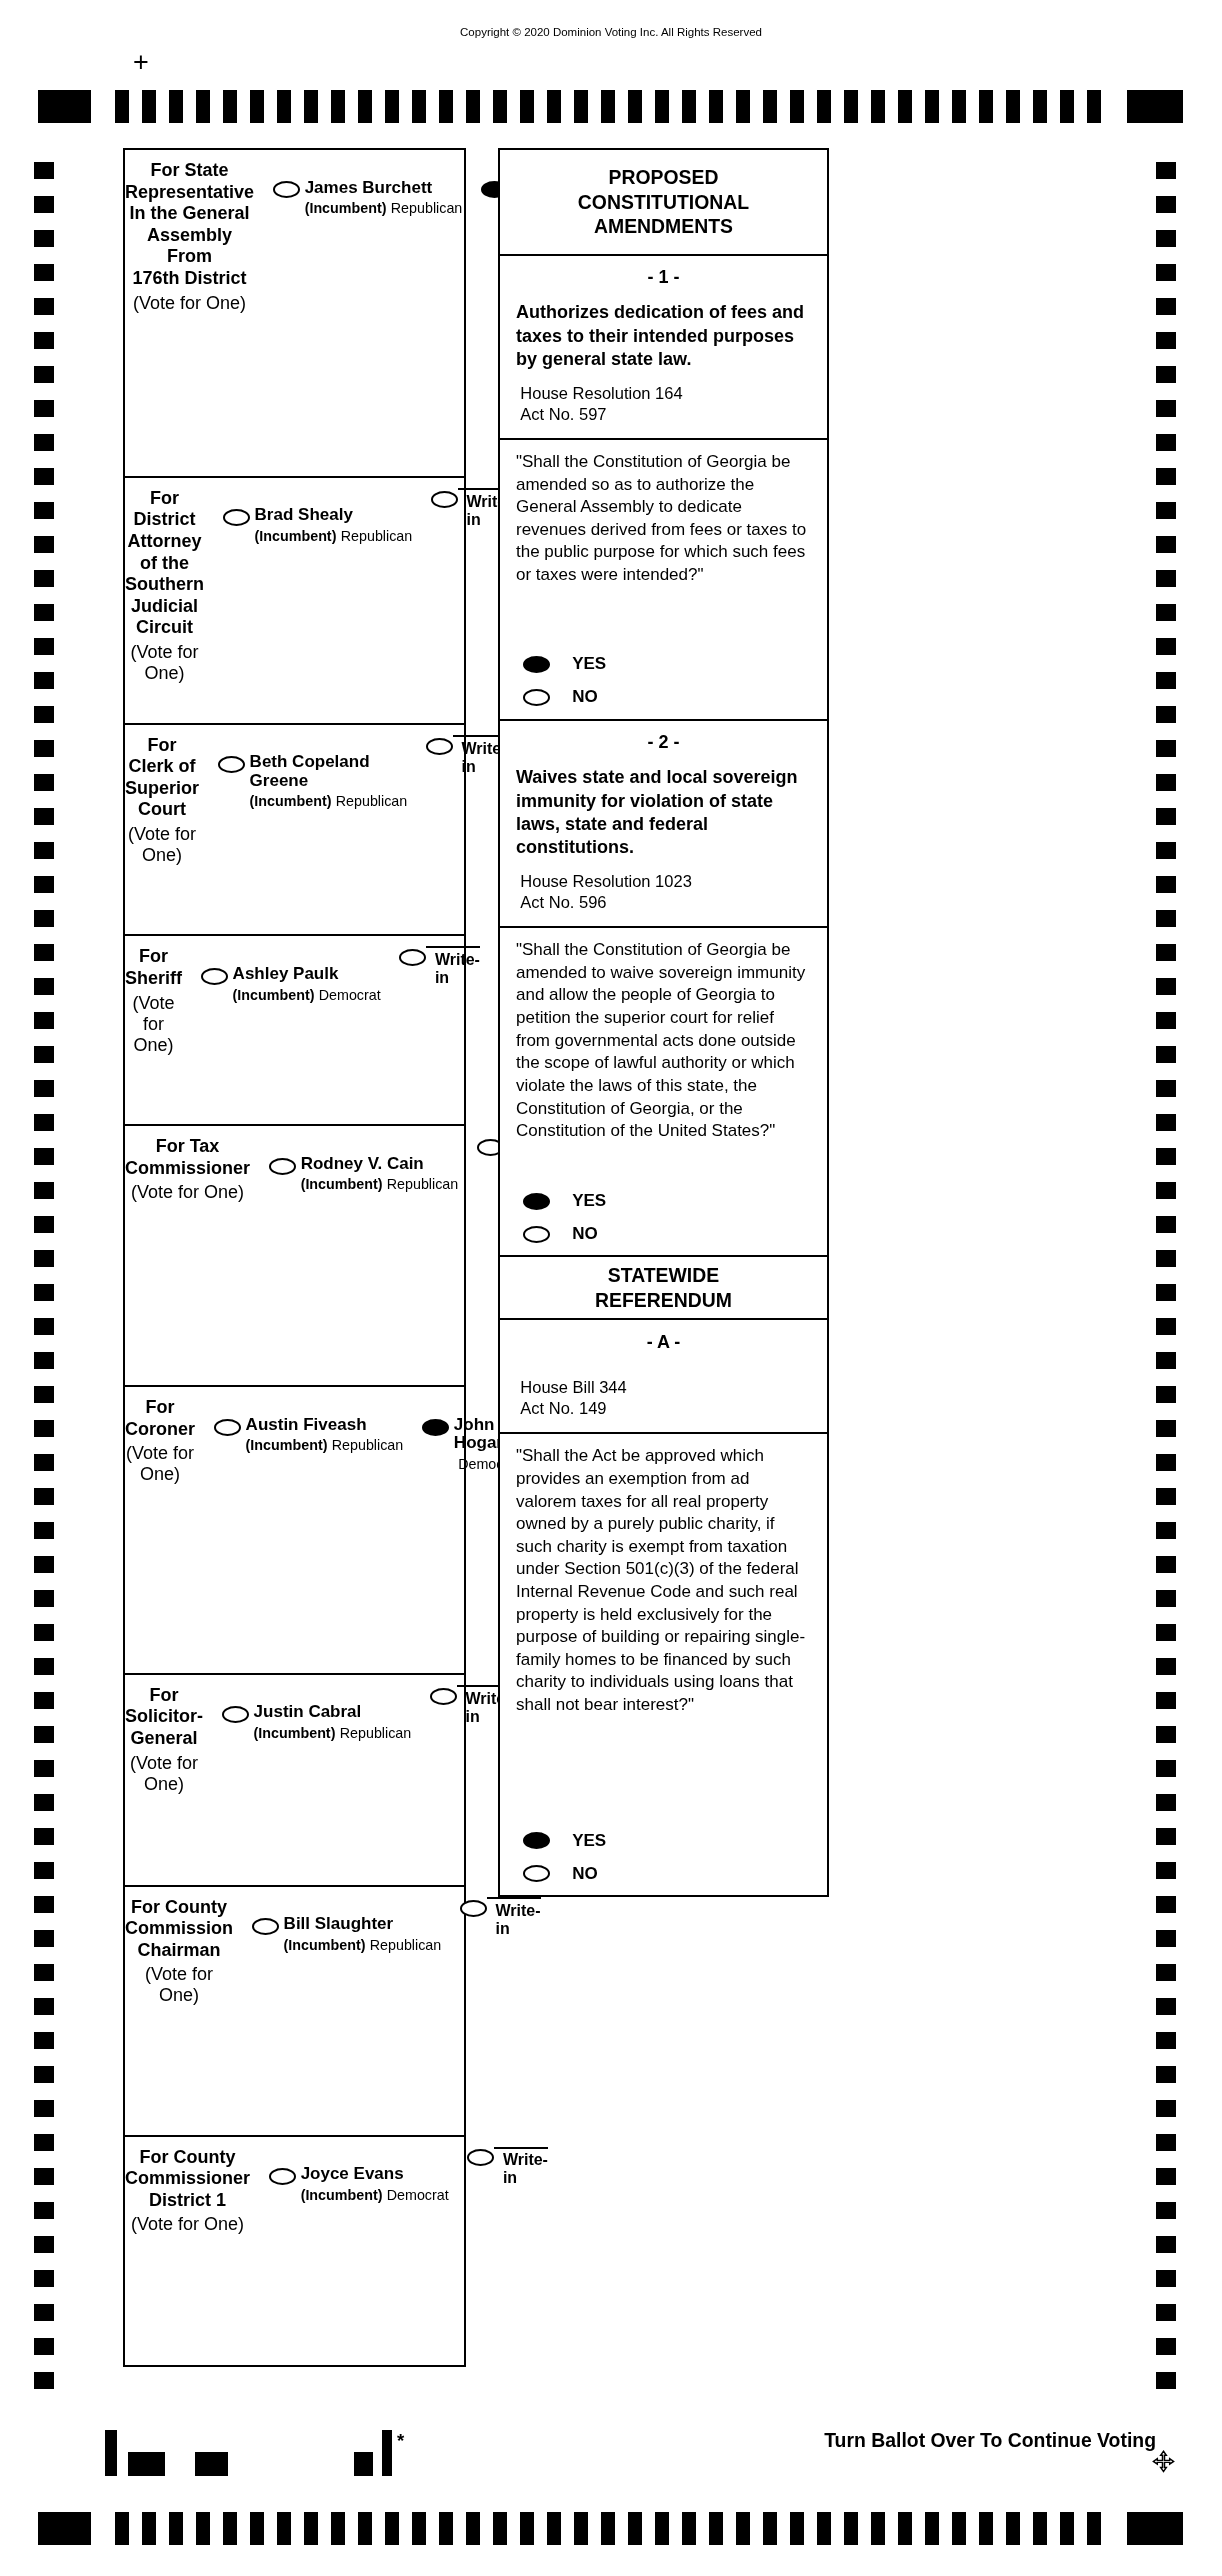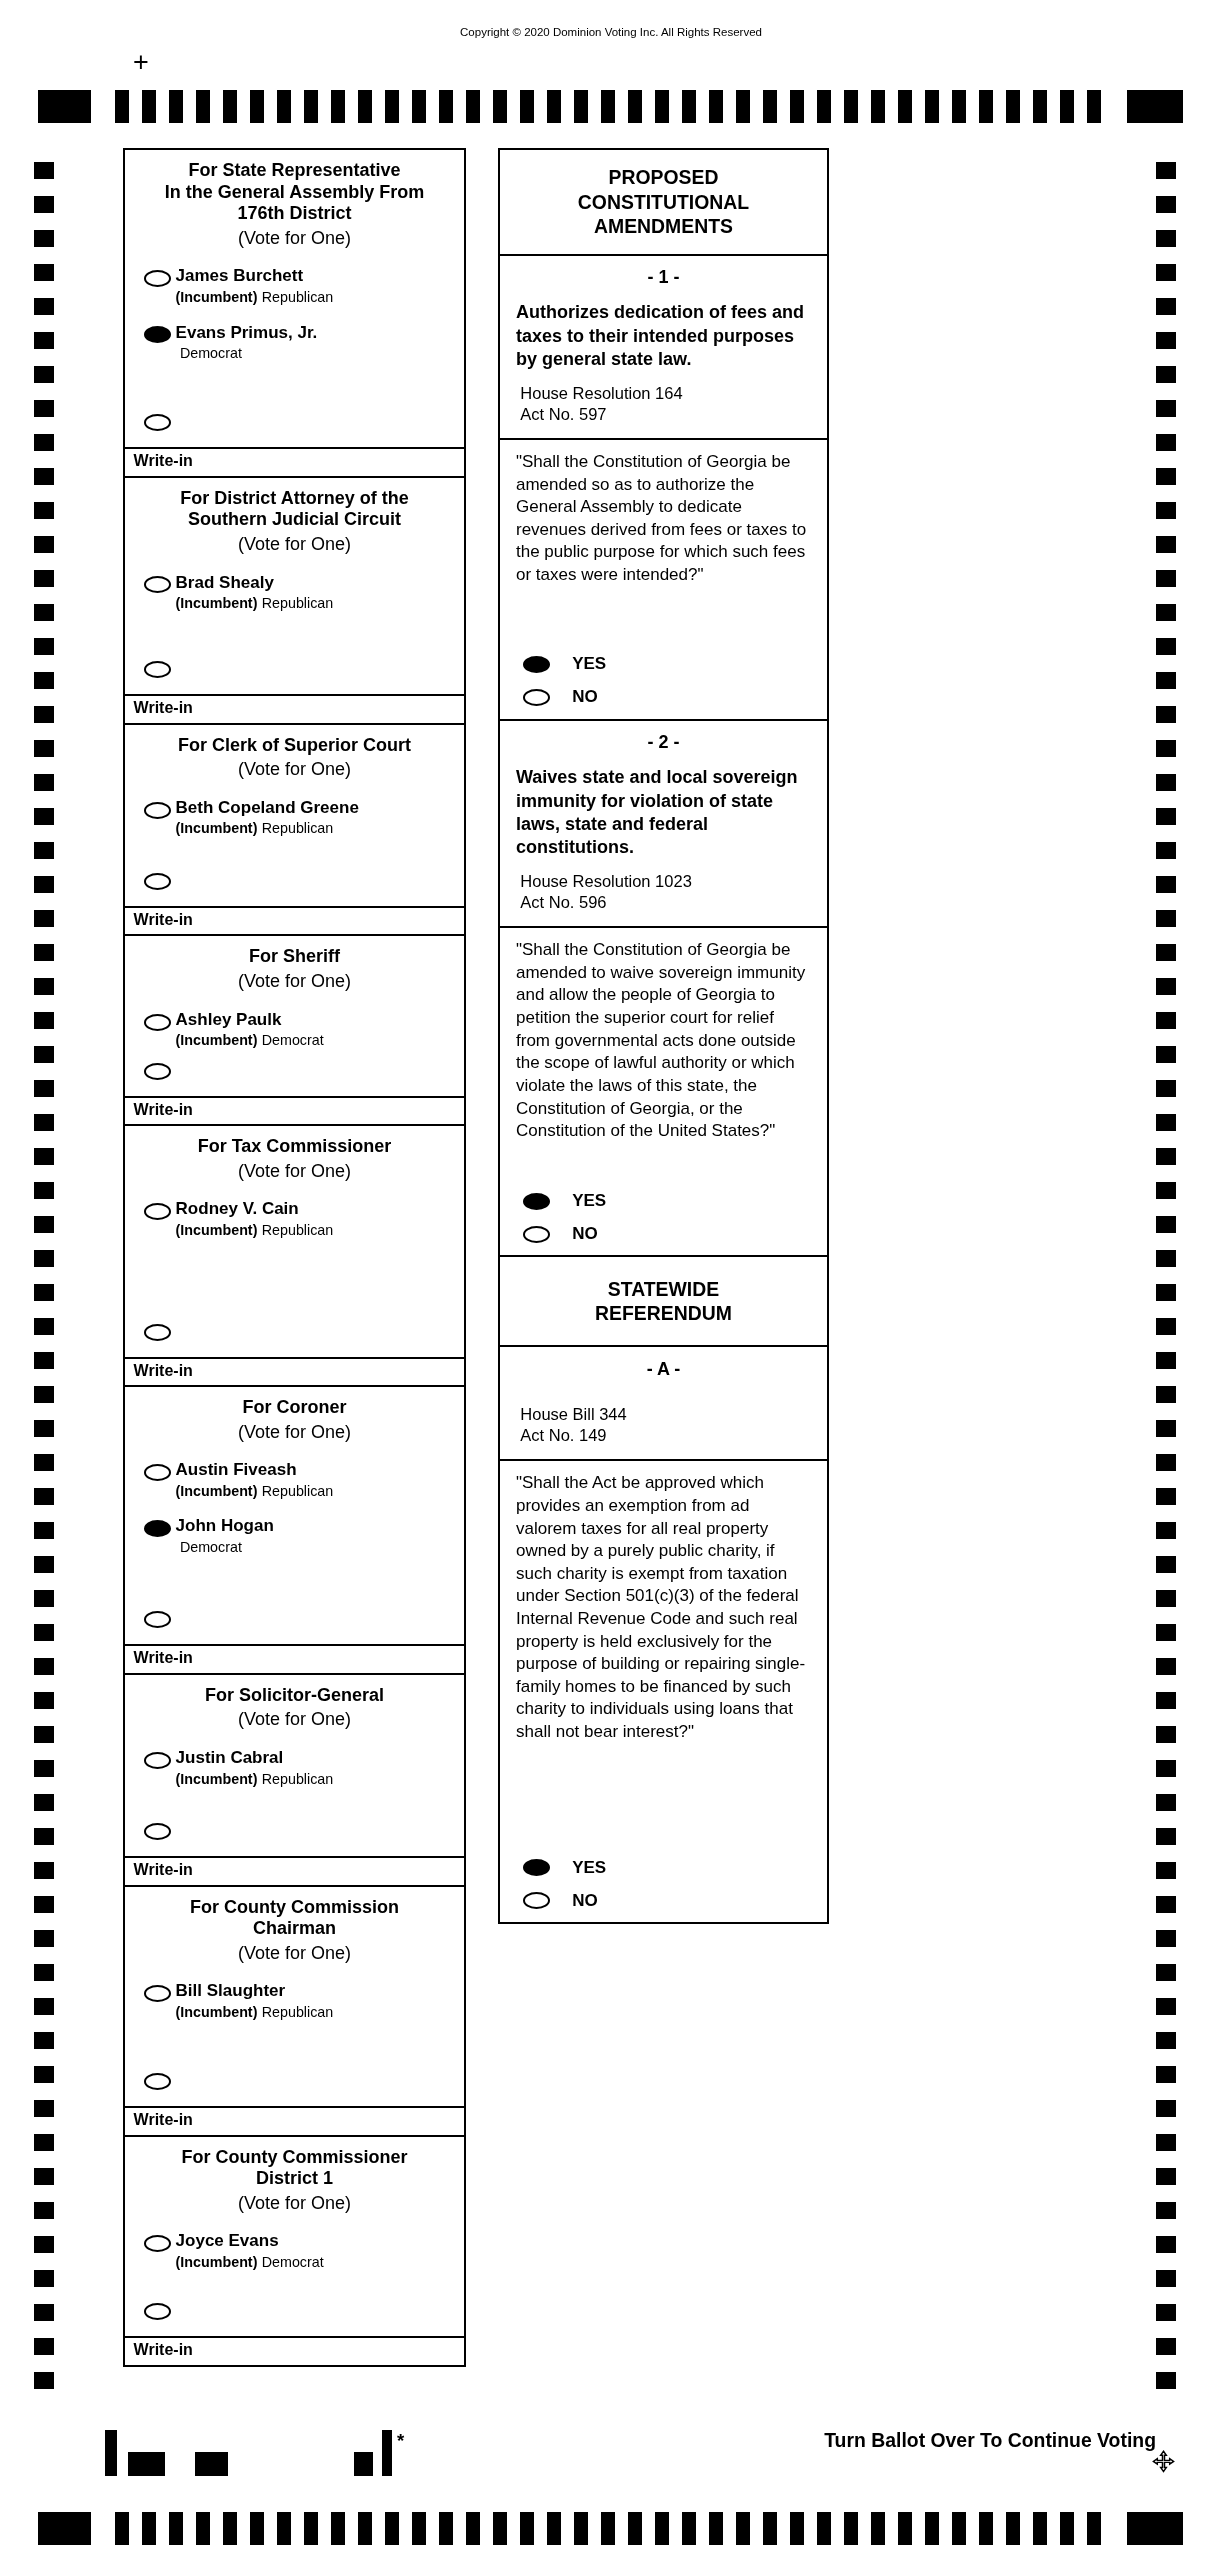--- a/index.html
+++ b/index.html
@@ -17,21 +17,21 @@
   .tblock { width:53px; background:#000; }
   .tblock.rightblock { width:56px; }
   .tbars  { flex:1; margin:0 24px; background:repeating-linear-gradient(90deg,#000 0 13.6px,transparent 13.6px 27px); }
   .margin-strip { position:absolute; top:162px; height:2243px; width:20px;
     background:repeating-linear-gradient(180deg,#000 0 17px,transparent 17px 34px); }
   .margin-strip.leftstrip  { left:34px; }
   .margin-strip.rightstrip { left:1156px; }
 
   
   .col-left  { position:absolute; left:123px; top:148px; width:343px; }
-  .contest   { border:2.2px solid #000; box-sizing:border-box; display:flex; flex-direction:column; padding-top:10px; background:#fff; }
+  .contest   { border:2.2px solid #000; box-sizing:border-box; display:flex; flex-direction:row; padding-top:10px; background:#fff; }
   .contest + .contest { margin-top:-2.2px; }
   .contest-header { text-align:center; }
   .title-line { font-weight:bold; font-size:18px; line-height:1.2; }
   .vote-for   { font-size:18px; margin-top:3px; }
   .candidate  { display:flex; align-items:flex-start; padding-left:18.6px; margin-top:18.6px; }
   .oval { flex:0 0 auto; width:23px; height:13px; border:2.2px solid #000; border-radius:50%; background:#fff; margin-top:2.9px; }
   .oval.filled { background:#000; }
   .cand-text { margin-left:5px; }
   .cand-name { display:block; font-weight:bold; font-size:17px; line-height:1.1; }
   .cand-sub  { display:block; font-size:14.3px; margin-top:2.9px; }
@@ -349,21 +349,21 @@
           <span class="oval filled"></span>
           <span class="choice-label">YES</span>
         </div>
         <div class="choice">
           <span class="oval"></span>
           <span class="choice-label">NO</span>
         </div>
       </div>
     </section>
 
-    <div class="mbox measure-header" style="height:92px">
+    <div class="mbox measure-header" style="height:65px">
       <div>STATEWIDE</div>
       <div>REFERENDUM</div>
     </div>
 
     <section class="mbox measure" style="height:579px">
       <div class="m-number">- A -</div>
       <div class="m-ref">
         <div>House Bill 344</div>
         <div>Act No. 149</div>
       </div>

